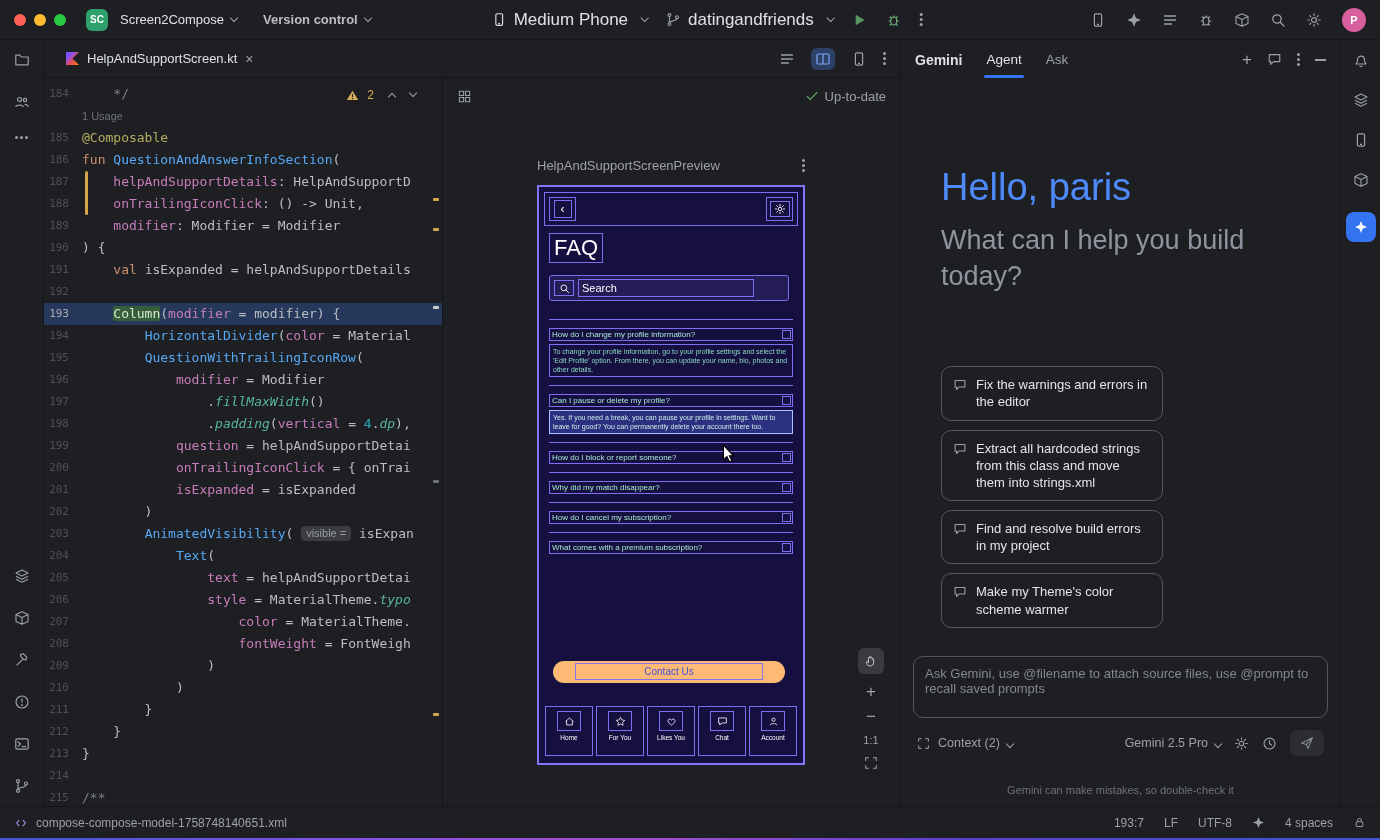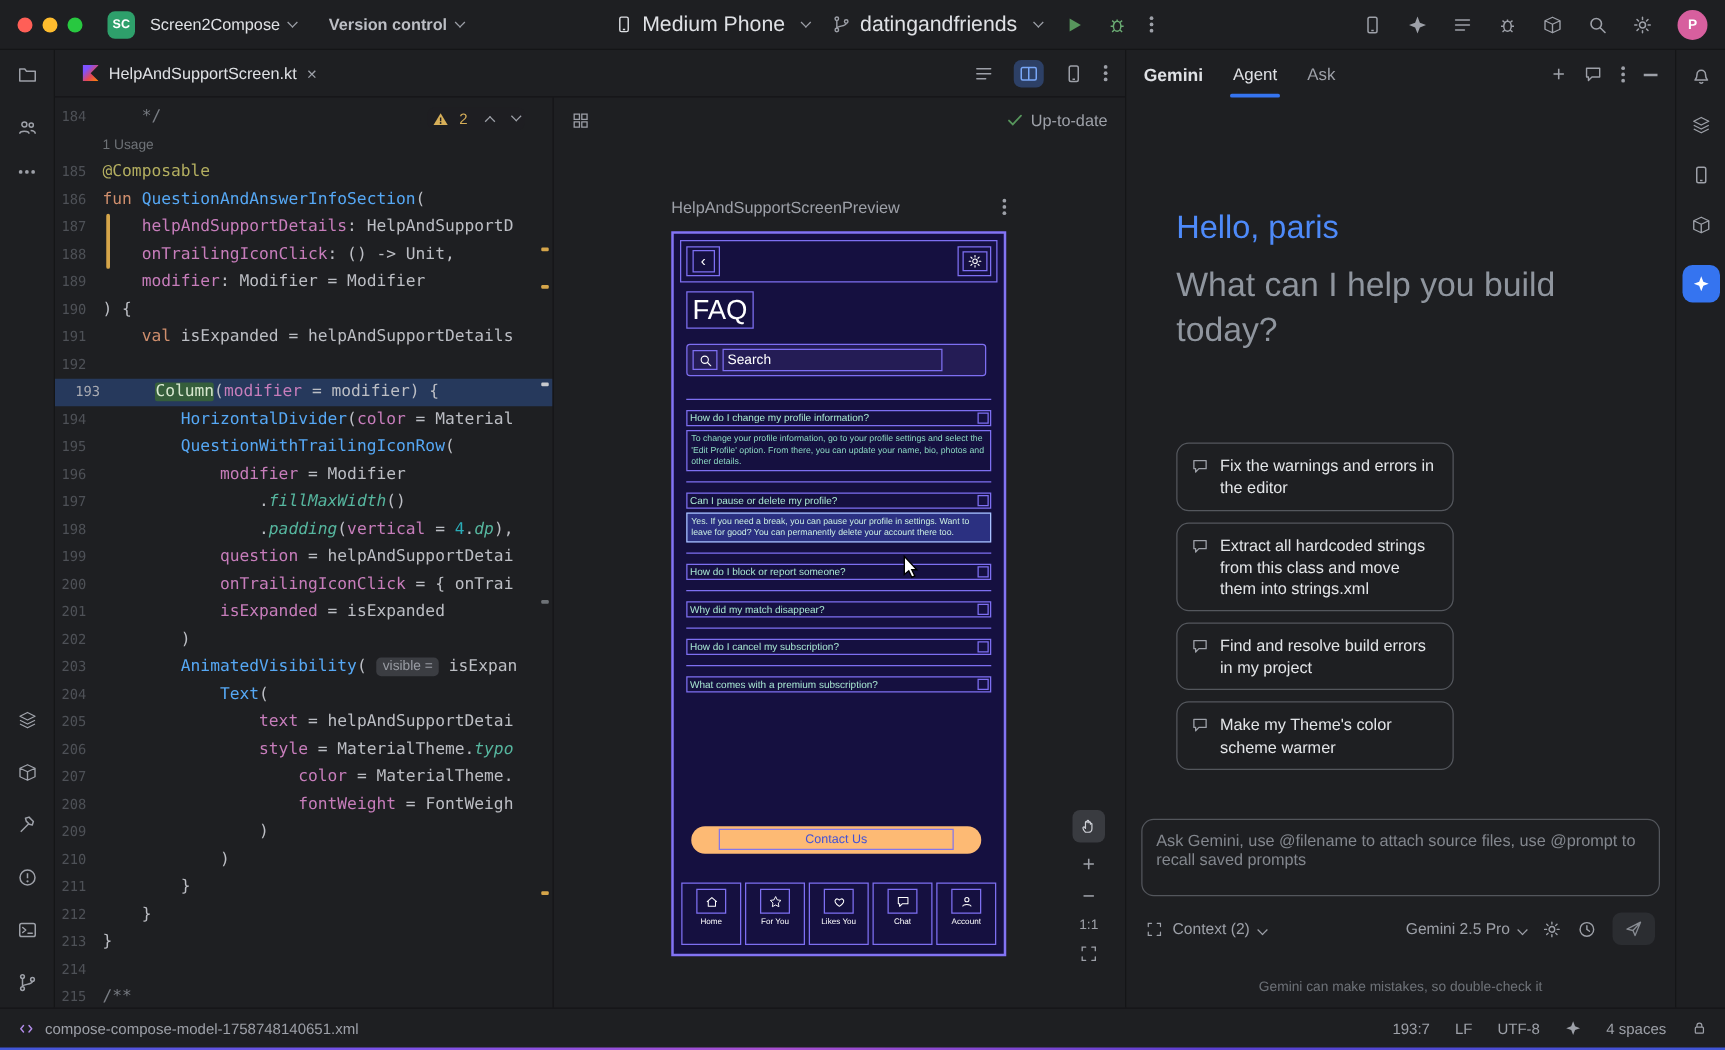--- a/index.html
+++ b/index.html
@@ -40,21 +40,21 @@
   .kticon{width:13px;height:13px;background:linear-gradient(135deg,#7f52ff 25%,#e44857 60%,#ff8a00);clip-path:polygon(0 0,100% 0,50% 50%,100% 100%,0 100%);}
   .tab-close{color:#9da0a8;font-size:14px;line-height:1;}
   .tab-actions{margin-left:auto;display:flex;align-items:center;gap:16px;padding-right:14px;color:#9da0a8;}
   .act-on{background:#2d4066;border-radius:6px;padding:3px 4px;color:#79a7f8;display:flex;align-items:center;}
 
   .editor-split{height:728px;display:flex;}
 
   
   .code-pane{width:398px;position:relative;overflow:hidden;padding-top:5px;}
   .crow{display:flex;height:22px;}
-  .crow.caret{background:#26395c;padding-left:11px;}
+  .crow.caret{background:#26395c;}
   .gut{width:38px;text-align:right;padding-right:13px;font:11px/22px "DejaVu Sans Mono",monospace;color:#4e5157;flex-shrink:0;}
   .caret .gut{color:#a9abb2;}
   .ctext{font:13px/22px "DejaVu Sans Mono",monospace;white-space:pre;}
   .t-cm{color:#7a7e85}.t-hint{color:#6e7277;font-size:11px;font-family:"Liberation Sans",sans-serif}
   .t-ann{color:#b3ae60}.t-kw{color:#cf8e6d}.t-fn{color:#56a8f5}.t-call{color:#56a8f5}
   .t-prm{color:#c77dbb}.t-ext{color:#56b69f;font-style:italic}.t-num{color:#2aacb8}.t-tx{color:#bcbec4}
   .t-hl{color:#d8e8d0;background:#355e3b;border-radius:2px;}
   .t-inl{display:inline-block;background:#3b3d42;color:#999ca3;border-radius:4px;font-size:11px;line-height:15px;padding:0 5px;font-family:"Liberation Sans",sans-serif;vertical-align:1px;}
   .warnbox{position:absolute;top:8px;right:22px;display:flex;align-items:center;gap:8px;font-size:12px;color:#d6ae58;background:rgba(30,31,34,.85);border-radius:6px;padding:2px 4px;}
   .warnbox .chev{border-color:#9da0a8;}
@@ -102,21 +102,21 @@
   .gemini{width:440px;border-left:1px solid #141517;display:flex;flex-direction:column;}
   .gm-header{height:40px;display:flex;align-items:center;padding:0 14px;gap:24px;border-bottom:1px solid transparent;}
   .gm-title{font-weight:700;font-size:14px;}
   .gm-tab{font-size:13.5px;color:#9da0a8;position:relative;}
   .gm-tab.active{color:#dfe1e5;}
   .gm-tab.active::after{content:"";position:absolute;left:-2px;right:-2px;bottom:-11px;height:3px;background:#3574f0;border-radius:2px;}
   .gm-actions{margin-left:auto;display:flex;align-items:center;gap:15px;color:#9da0a8;}
   .gm-plus{font-size:17px;line-height:1;}
   .minbar{display:inline-block;width:11px;height:2px;background:#9da0a8;}
   .gm-body{flex:1;display:flex;flex-direction:column;overflow:hidden;}
-  .gm-hello{font-size:26px;font-weight:400;color:#4e8af9;margin:86px 36px 0 40px;}
+  .gm-hello{font-size:38px;font-weight:400;color:#4e8af9;margin:86px 36px 0 40px;}
   .gm-sub{font-size:27px;font-weight:300;color:#8f959e;line-height:1.32;margin:14px 40px 0 40px;width:340px;}
   .gm-cards{margin-top:72px;}
   .gm-card{width:222px;margin:0 0 9px 40px;border:1px solid #54575d;border-radius:10px;padding:9px 11px;display:flex;gap:9px;align-items:flex-start;font-size:13px;line-height:1.32;color:#e3e5e8;}
   .cicon{color:#9da0a8;margin-top:2px;}
   .gm-bottom{margin-top:auto;padding:0 12px 10px;}
   .gm-input{width:100%;height:62px;background:#1e1f22;border:1px solid #53565c;border-radius:10px;resize:none;outline:none;padding:9px 11px;font-size:13px;color:#dfe1e5;font-family:"Liberation Sans",sans-serif;}
   .gm-input::placeholder{color:#83878e;}
   .gm-controls{display:flex;align-items:center;margin-top:8px;color:#9da0a8;font-size:12.5px;padding:0 4px;gap:8px;}
   .gm-right{margin-left:auto;display:flex;align-items:center;gap:13px;}
   .gm-send{width:34px;height:26px;border-radius:7px;background:#2b2d31;display:flex;align-items:center;justify-content:center;color:#878b92;}

